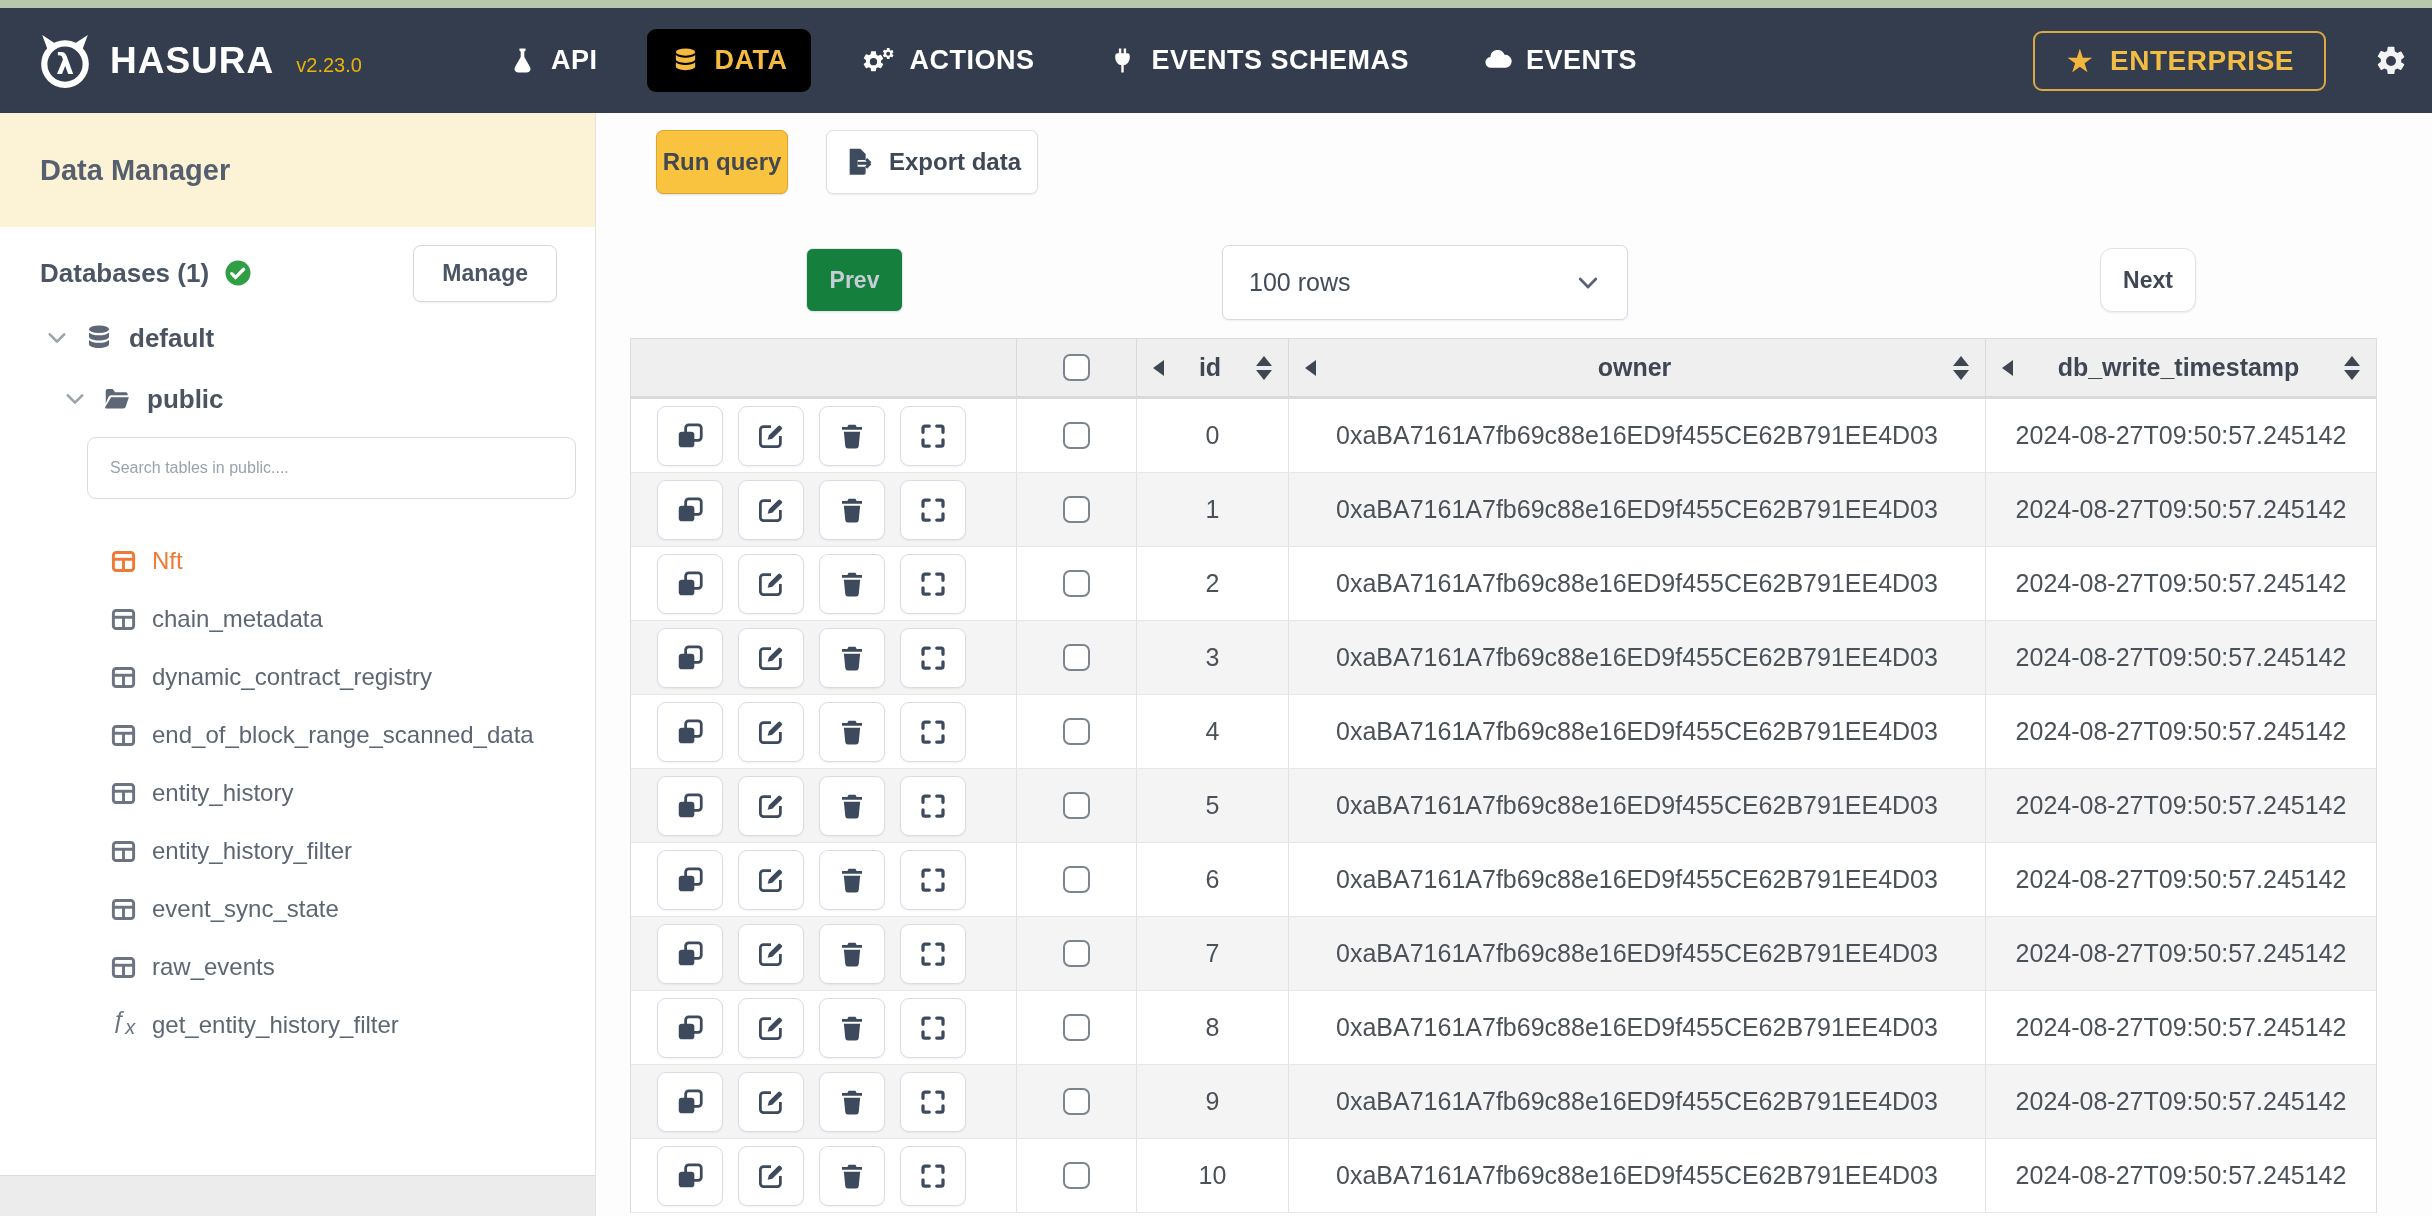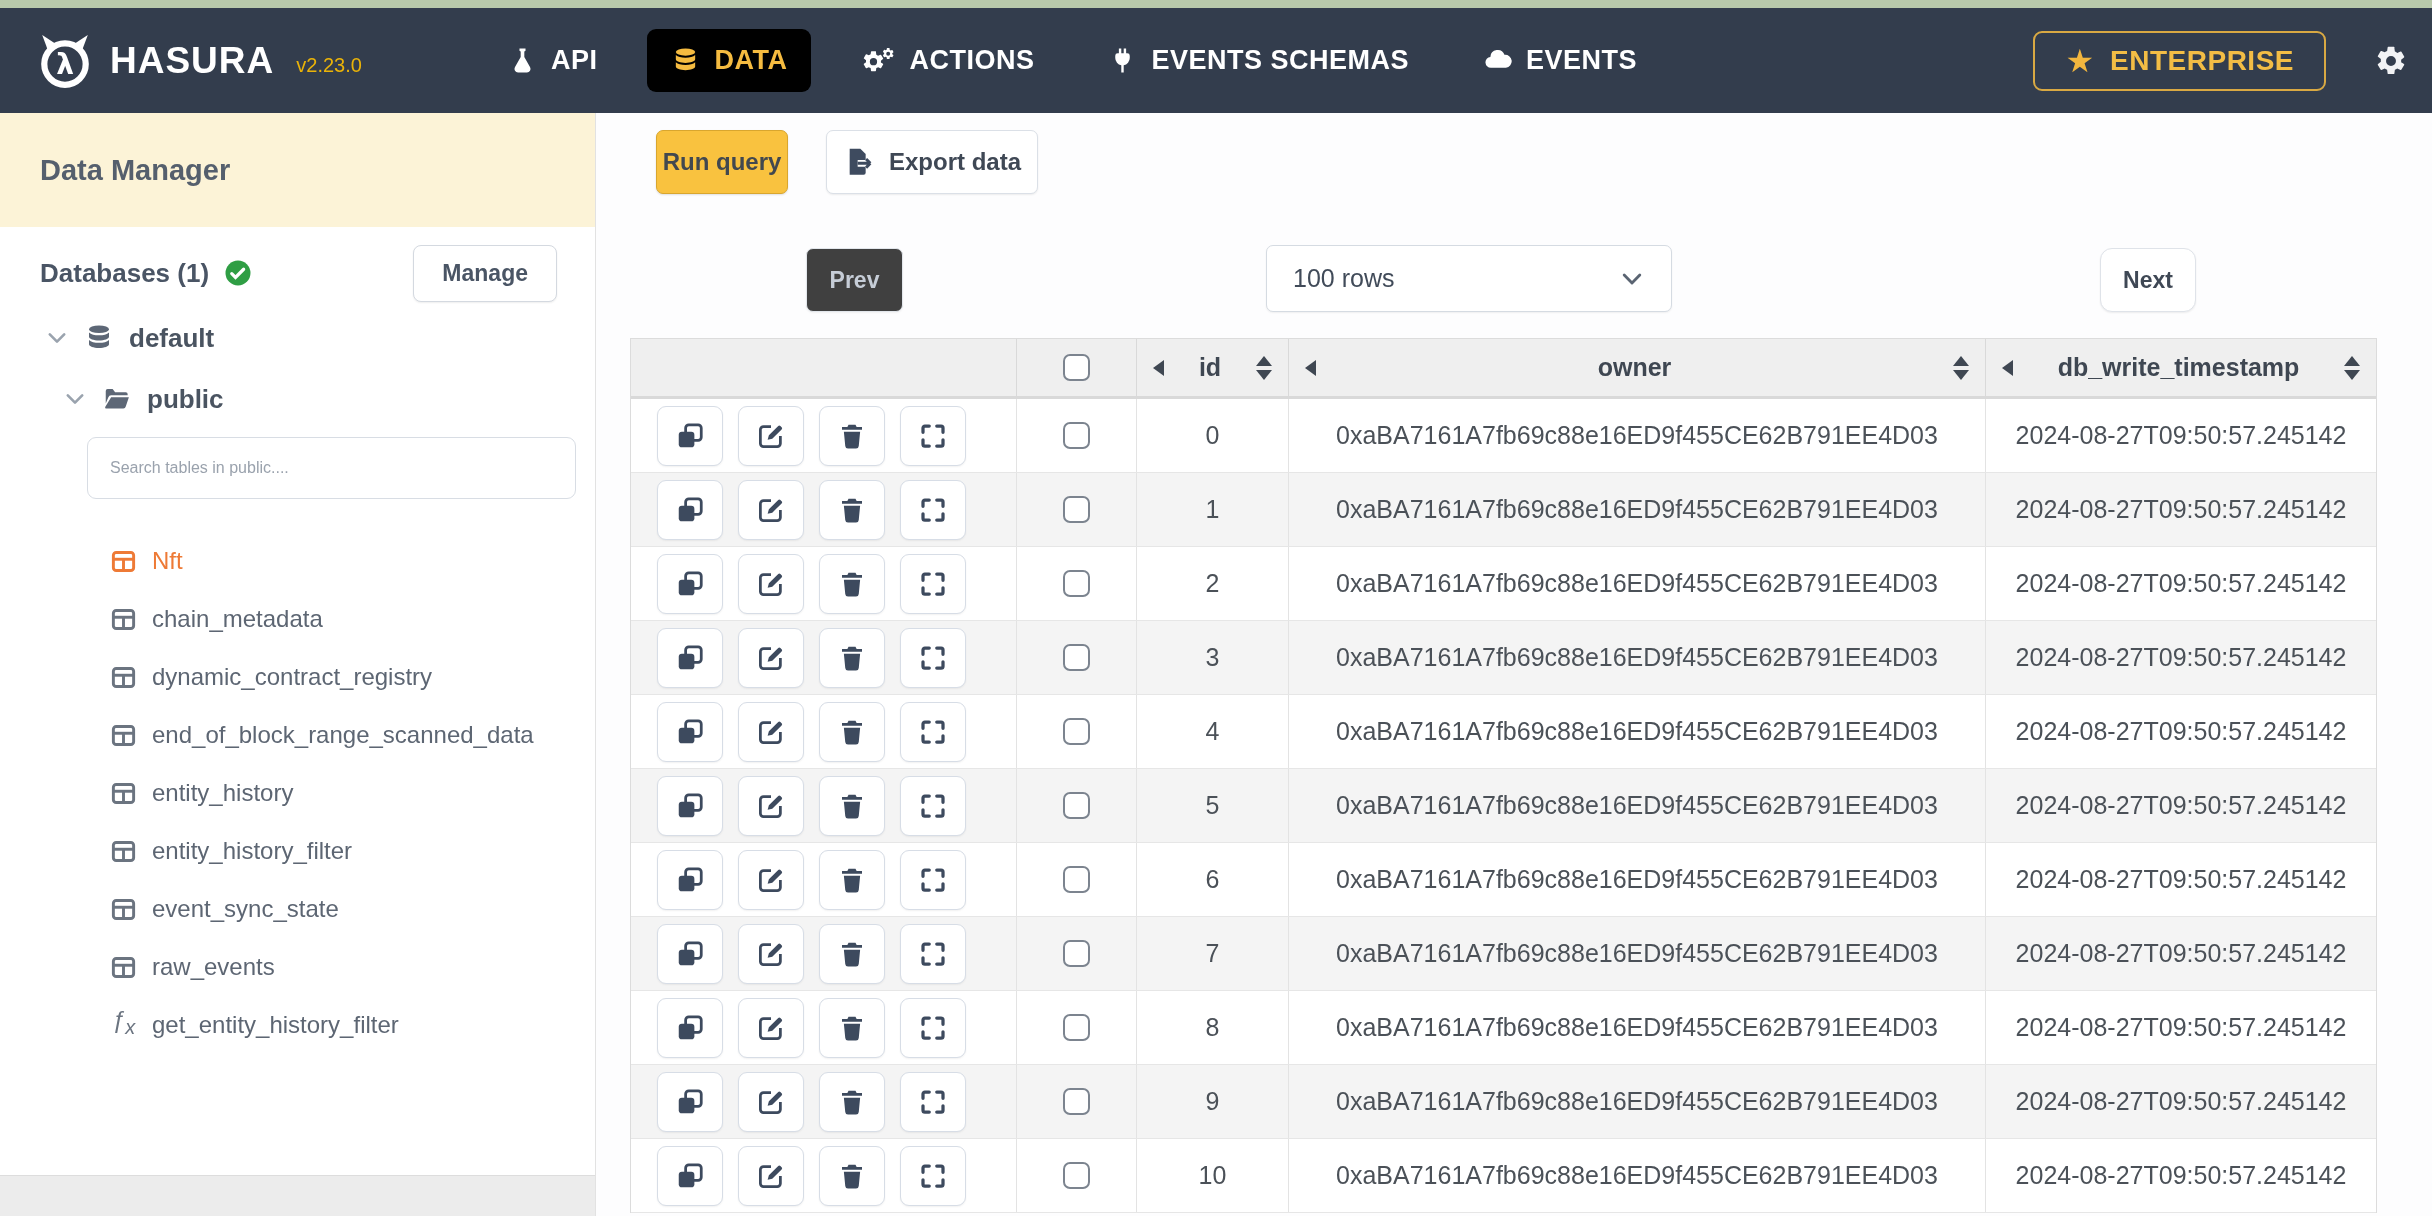--- a/index.html
+++ b/index.html
@@ -50,23 +50,23 @@
   .fx-icon { font-size:24px; color:#6b7480; font-style:italic; width:27px; text-align:center; flex:0 0 auto; }
   .side-item:not(.fn) .fx-icon { display:none; }
   .sidebar-footer { position:absolute; left:0; bottom:0; width:100%; height:41px; background:#ececec; border-top:1px solid #ddd; }
 
   
   .main { position:absolute; left:596px; top:113px; width:1836px; height:1103px; background:#fdfdfe; }
   .btn { font-family:inherit; cursor:pointer; }
   .run-query-btn { position:absolute; left:60px; top:17px; width:132px; height:64px; background:#f9c23f; border:1px solid #d9a62e; border-radius:7px; font-weight:bold; font-size:24px; color:#42484f; box-shadow:0 1px 2px rgba(0,0,0,.12); }
   .export-btn { position:absolute; left:230px; top:17px; width:212px; height:64px; background:#fff; border:1px solid #dbe0e7; border-radius:7px; font-weight:bold; font-size:24px; color:#3f4855; display:flex; align-items:center; justify-content:center; gap:14px; box-shadow:0 1px 2px rgba(0,0,0,.07); }
   .export-btn .eicon { width:32px; height:32px; color:#3e4b5f; }
-  .prev-btn { position:absolute; left:210px; top:135px; width:97px; height:64px; background:#404040; border:1px solid #e3e7ec; border-radius:7px; font-weight:bold; font-size:23px; color:#c6cdd7; box-shadow:0 1px 2px rgba(0,0,0,.05); }
+  .prev-btn { position:absolute; left:210px; top:135px; width:97px; height:64px; background:#15803d; border:1px solid #e3e7ec; border-radius:7px; font-weight:bold; font-size:23px; color:#c6cdd7; box-shadow:0 1px 2px rgba(0,0,0,.05); }
   .next-btn { position:absolute; left:1504px; top:135px; width:96px; height:64px; background:#fff; border:1px solid #dfe3e9; border-radius:12px; font-weight:bold; font-size:23px; color:#3f4855; box-shadow:0 1px 2px rgba(0,0,0,.07); }
-  .rows-select { position:absolute; left:626px; top:132px; width:406px; height:67px; background:#fff; border:1px solid #d5dbe2; border-radius:7px; display:flex; align-items:center; padding:0 26px; font-size:25px; color:#414b59; box-shadow:0 1px 2px rgba(0,0,0,.06); cursor:pointer;margin-left:44px; }
+  .rows-select { position:absolute; left:626px; top:132px; width:406px; height:75px; background:#fff; border:1px solid #d5dbe2; border-radius:7px; display:flex; align-items:center; padding:0 26px; font-size:25px; color:#414b59; box-shadow:0 1px 2px rgba(0,0,0,.06); cursor:pointer; }
   .rows-select .chev { margin-left:auto; width:26px; height:26px; color:#5a6472; }
 
   
   .dtable { position:absolute; left:34px; top:225px; width:1747px; border:1px solid #dcdcdc; border-bottom:none; background:#fff; }
   .tgrid { display:grid; grid-template-columns:386px 120px 152px 697px 390px; }
   .thead { background:#efefef; height:60px; border-bottom:3px solid #d9d9d9; }
   .th { display:flex; align-items:center; justify-content:center; border-right:1px solid #d9d9d9; font-weight:bold; font-size:25px; color:#3f4752; padding:0 16px; }
   .th:last-child { border-right:none; }
   .th.spread { justify-content:space-between; }
   .trow { height:74px; border-bottom:1px solid #e6e6e6; background:#fff; }

